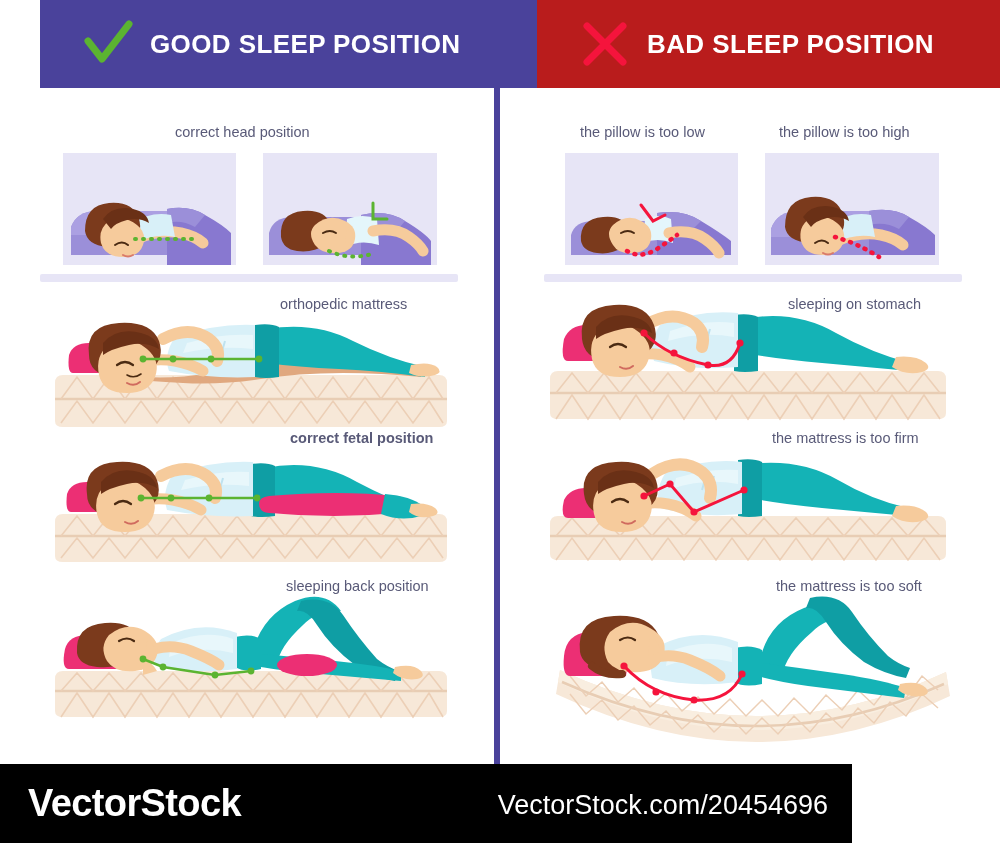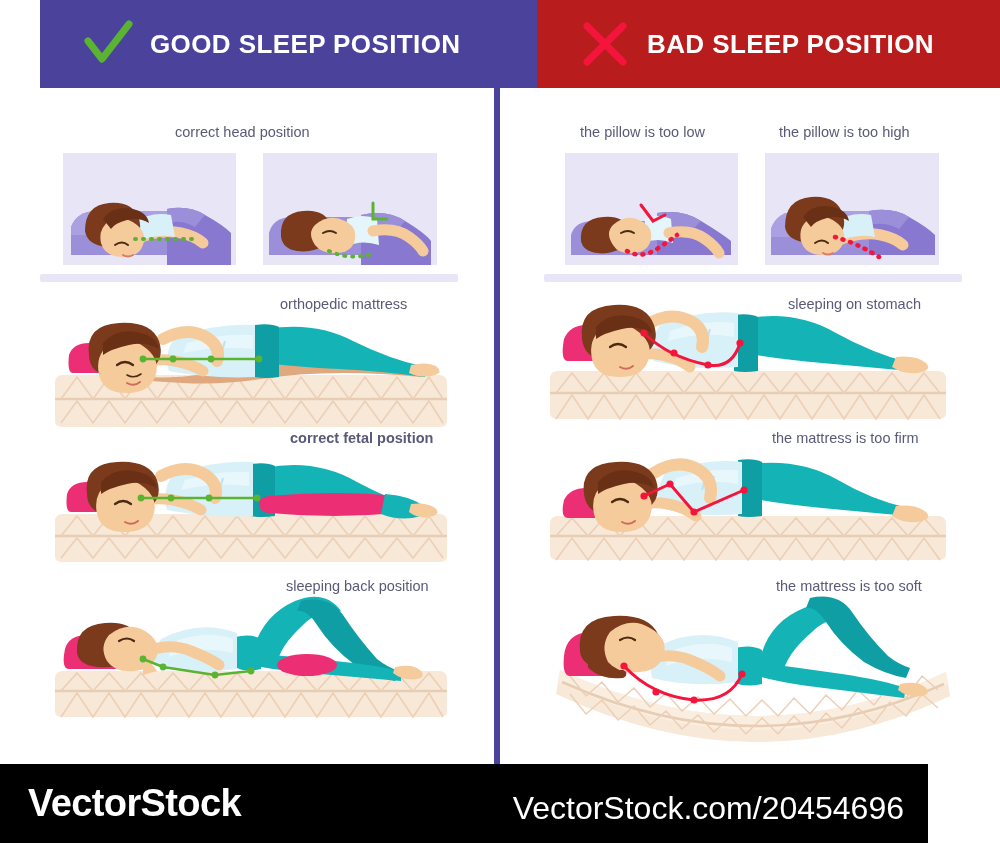--- a/index.html
+++ b/index.html
@@ -28,24 +28,24 @@
 
   
   .mini{position:absolute;background:#e7e5f6;overflow:hidden;}
   .hsep{position:absolute;height:8px;background:#e7e5f6;border-radius:2px;}
 
   
   .scene{position:absolute;overflow:visible;}
   svg{display:block;overflow:visible;}
 
   
-  .footer{position:absolute;left:0;top:764px;width:928px;height:79px;background:#000;}
+  .footer{position:absolute;left:0;top:764px;width:852px;height:79px;background:#000;}
   .logo{position:absolute;left:28px;top:18px;color:#fff;font-size:38px;font-weight:bold;
         letter-spacing:-.6px;font-family:"Liberation Sans",sans-serif;}
-  .vsurl{position:absolute;right:24px;top:26px;color:#fff;font-size:32px;
+  .vsurl{position:absolute;right:24px;top:26px;color:#fff;font-size:27px;
          font-family:"Liberation Sans",sans-serif;}
 </style>
 </head>
 <body>
 
 <div class="page">
 
   <div class="header">
 
     <div class="hdr-half hdr-good">

